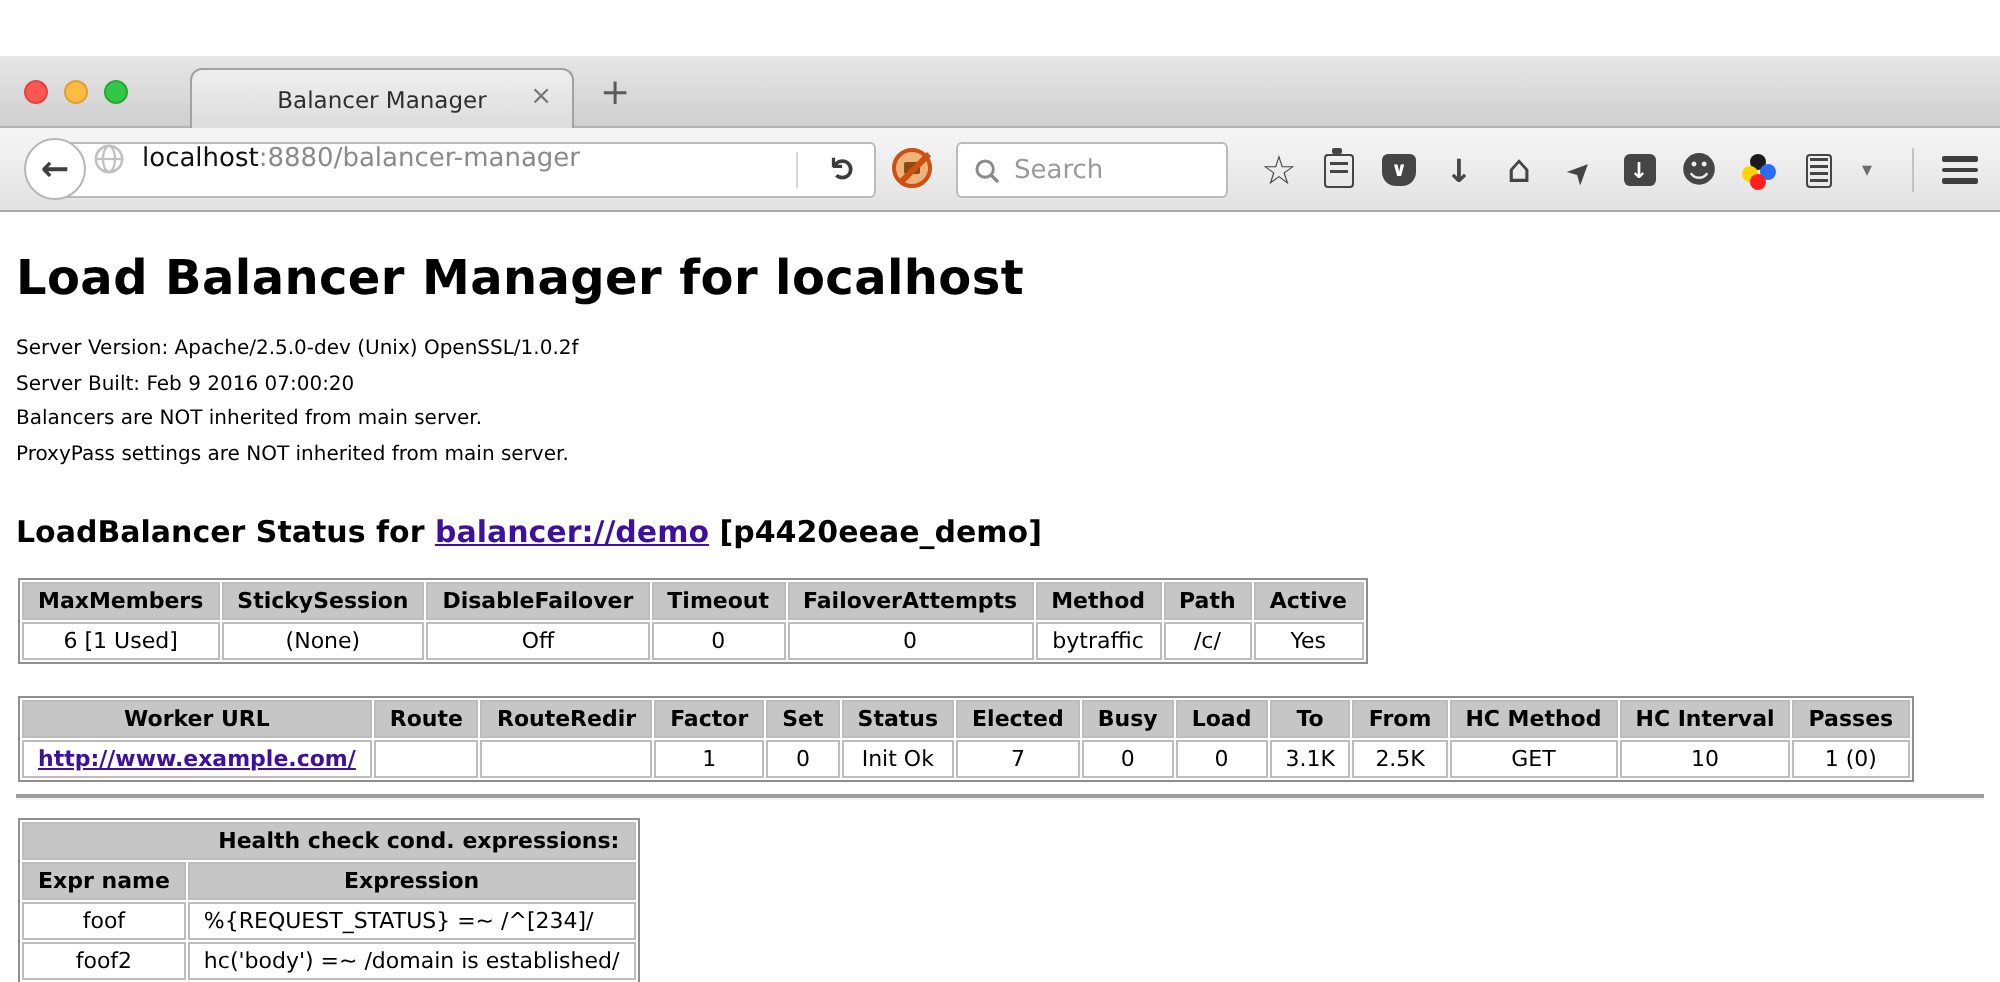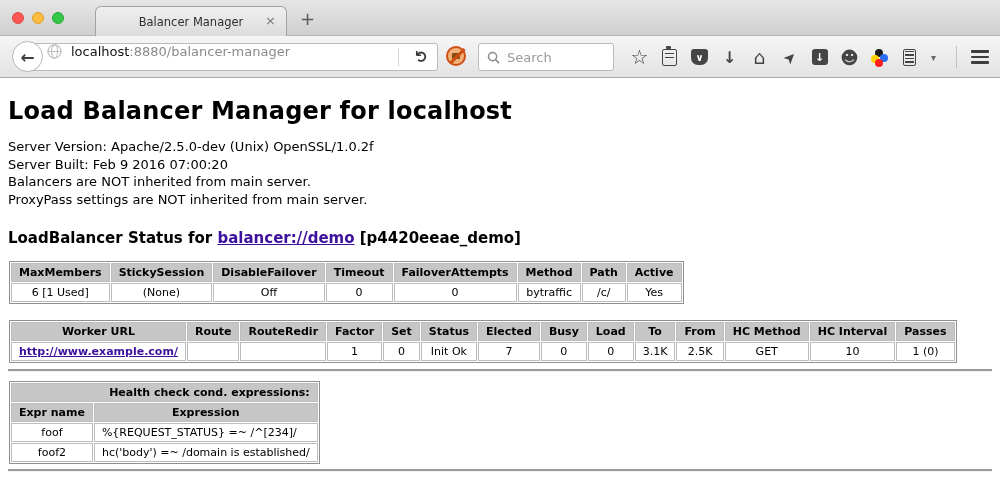--- a/index.html
+++ b/index.html
@@ -1,20 +1,20 @@
 <!DOCTYPE html>
 <html><head>
 <meta charset="utf-8">
 <style>
   * { margin:0; padding:0; box-sizing:border-box; }
   html,body { width:1000px; height:491px; font-family:"DejaVu Sans", sans-serif; background:#fff; overflow:hidden; }
   .window { width:1000px; height:491px; position:relative; background:#fff; }
 
   
-  .tabbar { height:36px; background:linear-gradient(#e6e6e6,#cfcfcf); border-bottom:1px solid #b4b4b4; position:relative; }
+  .tabbar { height:36px; background:linear-gradient(#e6e6e6,#cfcfcf); border-bottom:1px solid #b4b4b4; position:relative;margin-top:28px; }
   .traffic-lights { position:absolute; left:12px; top:12px; display:flex; gap:8px; }
   .traffic { width:12px; height:12px; border-radius:50%; }
   .traffic.red    { background:#fc5753; border:1px solid #df4744; }
   .traffic.yellow { background:#fdbc40; border:1px solid #de9f34; }
   .traffic.green  { background:#33c748; border:1px solid #27aa35; }
   .tab { position:absolute; left:95px; top:6px; width:192px; height:30px; background:linear-gradient(#efefef,#dcdcdc);
          border:1px solid #a2a2a2; border-bottom:none; border-radius:6px 6px 0 0; display:flex; align-items:center; justify-content:center; }
   .tab-title { font-size:11.5px; color:#2e2e2e; }
   .tab-close { position:absolute; right:10px; top:7px; font-size:13px; color:#777; cursor:default; line-height:14px; }
   .new-tab { position:absolute; left:300px; top:8px; font-size:18px; color:#5a5a5a; font-weight:400; }
@@ -66,21 +66,21 @@
   .battery-icon { width:13px; height:17px; border:1.6px solid #454545; border-radius:2px; position:relative; }
   .battery-icon::after { content:""; position:absolute; left:1px; right:1px; top:1px; bottom:1px;
       background:repeating-linear-gradient(#454545 0 1.5px, transparent 1.5px 3.5px); }
   .caret-glyph { font-size:10px; color:#6a6a6a; margin-left:-6px; }
   .hamburger { width:18px; height:14px; display:flex; flex-direction:column; justify-content:space-between; }
   .hamburger i { height:2.8px; background:#3d3d3d; border-radius:1px; }
 
   
   .content { padding:0 8px; color:#000; }
   h1.page-title { font-size:24px; font-weight:700; margin:19px 0 13px 0; letter-spacing:.2px; }
-  .server-info div { font-size:13px; line-height:17.6px; }
+  .server-info div { font-size:10px; line-height:17.6px; }
   h3.lb-heading { font-size:15px; font-weight:700; margin:21px 0 14px 0; }
   h3.lb-heading a { color:#3d109e; }
   a.wlink { color:#3d109e; text-decoration:underline; }
 
   table { border-collapse:separate; border-spacing:1px; border:1px solid #8f8f8f; font-size:11px; margin-left:1px; }
   th, td { border:1px solid #bdbdbd; padding:1px 7px; height:19px; white-space:nowrap; }
   th { background:#c6c6c6; font-weight:700; text-align:center; }
   td { text-align:center;margin-left:16px; }
   td.left { text-align:right;font-weight:bold; }
   .tbl-gap1 { margin-top:16px; }

